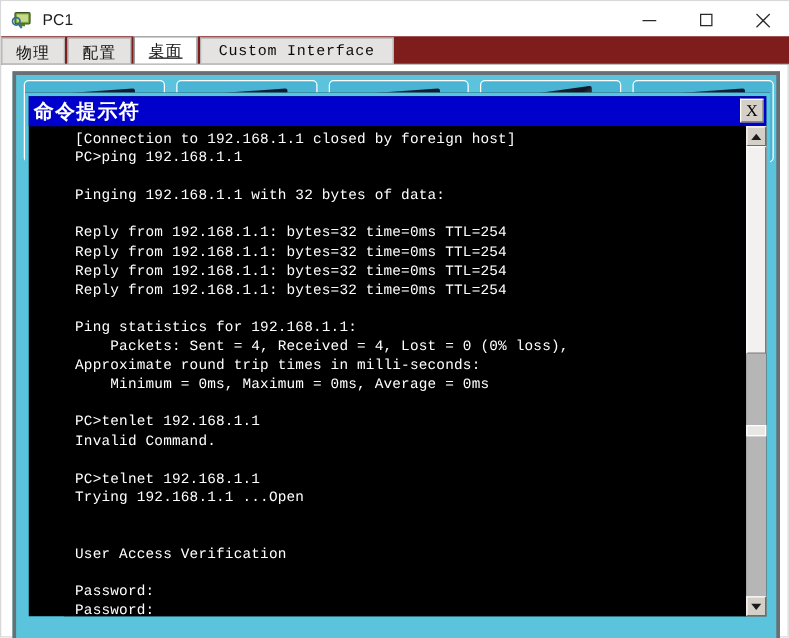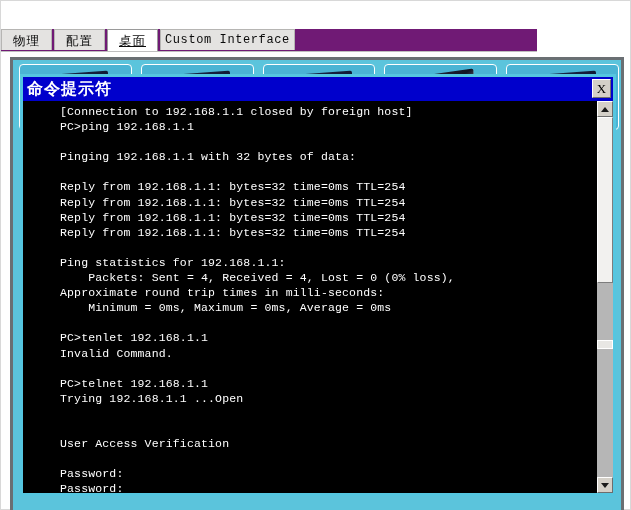--- a/index.html
+++ b/index.html
@@ -79,26 +79,26 @@
     left: -1px; top: 5.5px;
     width: 15px; height: 1px; background: #2a2a2a;
   }
   .glyph-close::before { transform: rotate(45deg); }
   .glyph-close::after  { transform: rotate(-45deg); }
 
   
   .tabstrip {
     position: absolute;
     left: 0; top: 28px;
-    width: 536px;
+    width: 631px;
     height: 23px;
-    background: #701a75;
+    background: #7f1d1d;
     border-bottom: 1px solid #bfbfbf;
     display: flex;
-    align-items: flex-start;
+    align-items: center;
     box-sizing: border-box;
   }
   .tab {
     height: 21px;
     line-height: 21px;
     padding: 0 11px;
     font-size: 12.5px;
     color: #0a0a0a;
     background: #e4e3e1;
     border: 1px solid #b6b5b3;
@@ -112,21 +112,21 @@
   .tab.cn { font-family: "DejaVu Sans", sans-serif; letter-spacing: 1px; }
   .tab.active {
     background: #ffffff;
     border-color: #9a9a9a;
     height: 22px;
     line-height: 22px;
     position: relative;
     z-index: 3;
     text-decoration: underline;
   }
-  .tab.wide { padding: 0 4px; letter-spacing: .6px;
+  .tab.wide { padding: 0 14px; letter-spacing: .6px;
     font-family: "Liberation Mono", monospace; font-size: 12px; }
 
   
   .desktop {
     position: absolute;
     left: 9px; top: 56px;
     width: 614px;
     height: 509px;
     background: #55c2da;
     border: 3px solid #6a6f73;
@@ -297,20 +297,44 @@
     background: #e8e7e4;
     border: 1px solid #ffffff;
     box-sizing: border-box;
   }
 </style>
 </head>
 <body>
 
 <div class="app-window">
 
+  <div class="titlebar">
+    <span class="title-icon">
+      <svg width="17" height="17" viewBox="0 0 17 17">
+        <rect x="3" y="2" width="12" height="9" rx="1" fill="#7ba63f" stroke="#3c521c" stroke-width="1"></rect>
+        <rect x="4.5" y="3.5" width="9" height="6" fill="#c8d98a"></rect>
+        <rect x="7" y="11" width="4" height="2" fill="#5b7a2a"></rect>
+        <circle cx="4" cy="9" r="3" fill="none" stroke="#2f6f9e" stroke-width="1.4"></circle>
+        <line x1="5.8" y1="11.2" x2="8.4" y2="14.4" stroke="#2f6f9e" stroke-width="1.6"></line>
+      </svg>
+    </span>
+    <span class="title-text">PC1</span>
+
+    <div class="win-controls">
+      <div class="win-btn">
+        <span class="glyph-min"></span>
+      </div>
+      <div class="win-btn">
+        <span class="glyph-max"></span>
+      </div>
+      <div class="win-btn close">
+        <span class="glyph-close"></span>
+      </div>
+    </div>
+  </div>
 
   <div class="tabstrip">
     <div class="tab cn">物理</div>
     <div class="tab cn">配置</div>
     <div class="tab cn active">桌面</div>
     <div class="tab wide">Custom Interface</div>
   </div>
 
   <div class="desktop">
     <div class="desk-inner">

